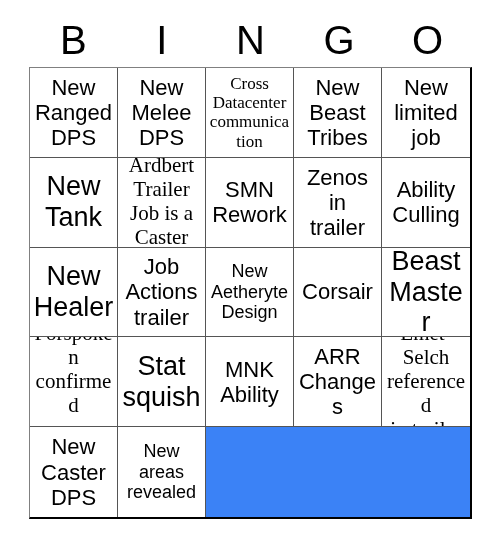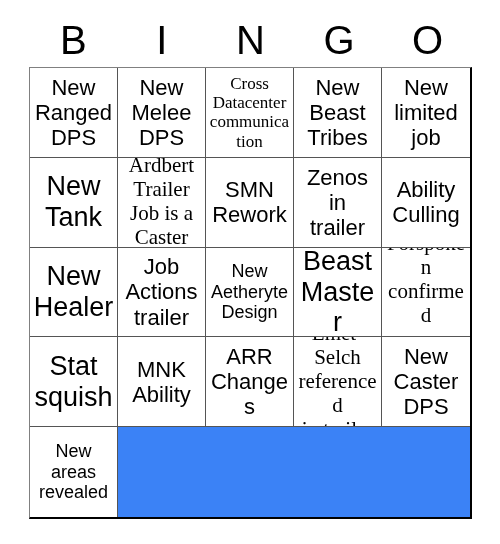--- a/index.html
+++ b/index.html
@@ -136,20 +136,21 @@
 
     <div class="bingo-cell sz-xl"><span class="cell-text">New
 Healer</span></div>
     <div class="bingo-cell sz-lg"><span class="cell-text">Job
 Actions
 trailer</span></div>
 
     <div class="bingo-cell sz-md"><span class="cell-text">New
 Aetheryte
 Design</span></div>
+    <div class="bingo-cell sz-lg"><span class="cell-text">Corsair</span></div>
     <div class="bingo-cell sz-xl"><span class="cell-text">Beast
 Master</span></div>
     <div class="bingo-cell sz-sm"><span class="cell-text">Forspoken
 confirmed
 name</span></div>
     <div class="bingo-cell sz-xl"><span class="cell-text">Stat
 squish</span></div>
 
     <div class="bingo-cell sz-lg"><span class="cell-text">MNK
 Ability</span></div>

